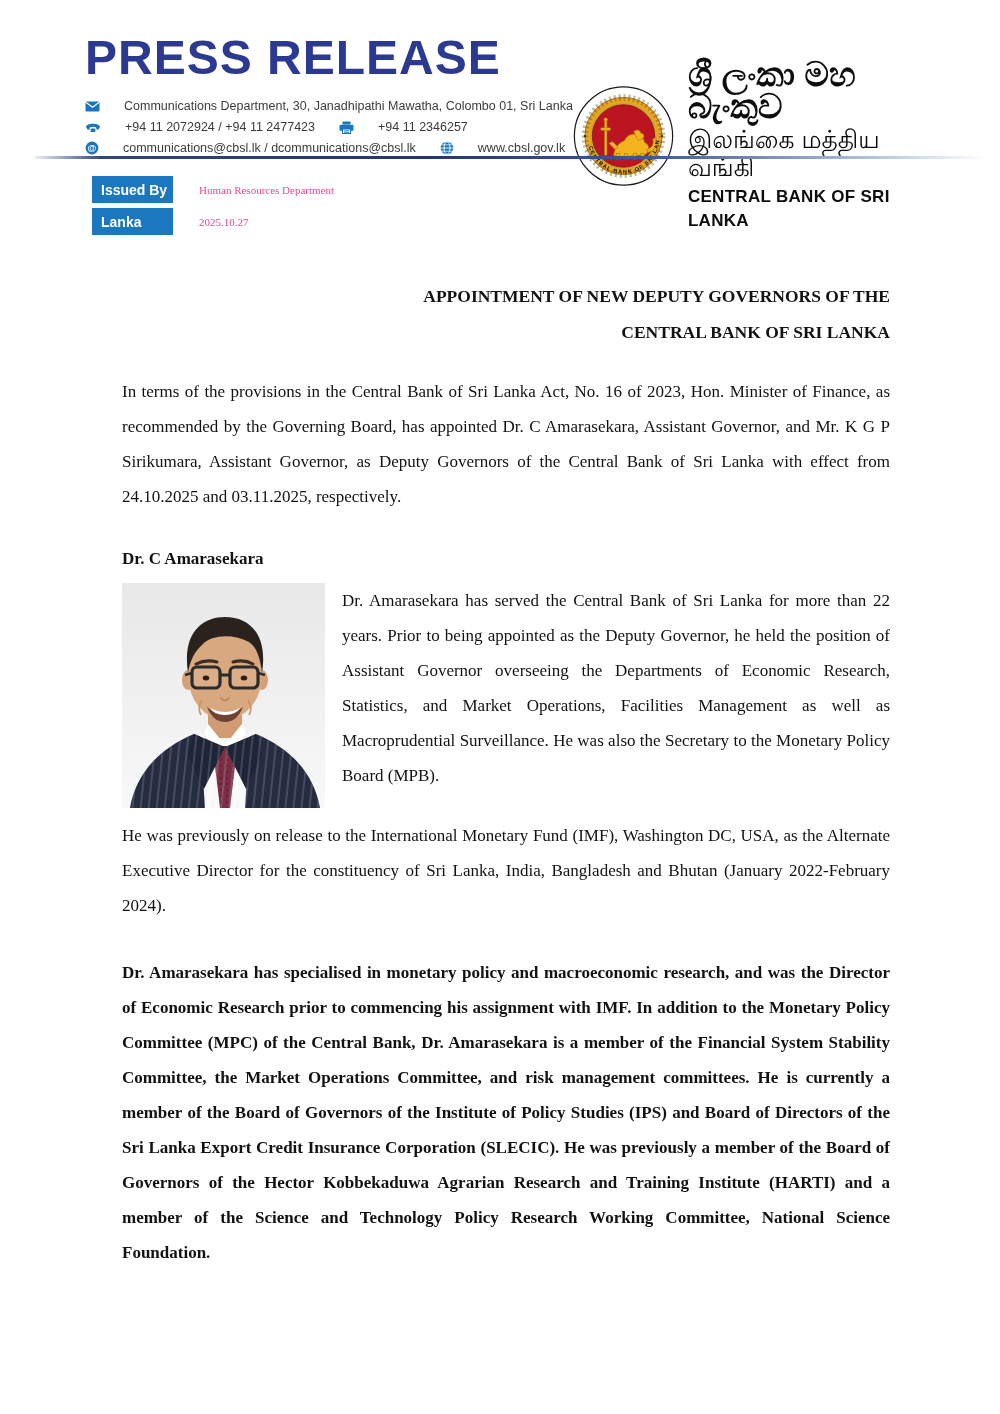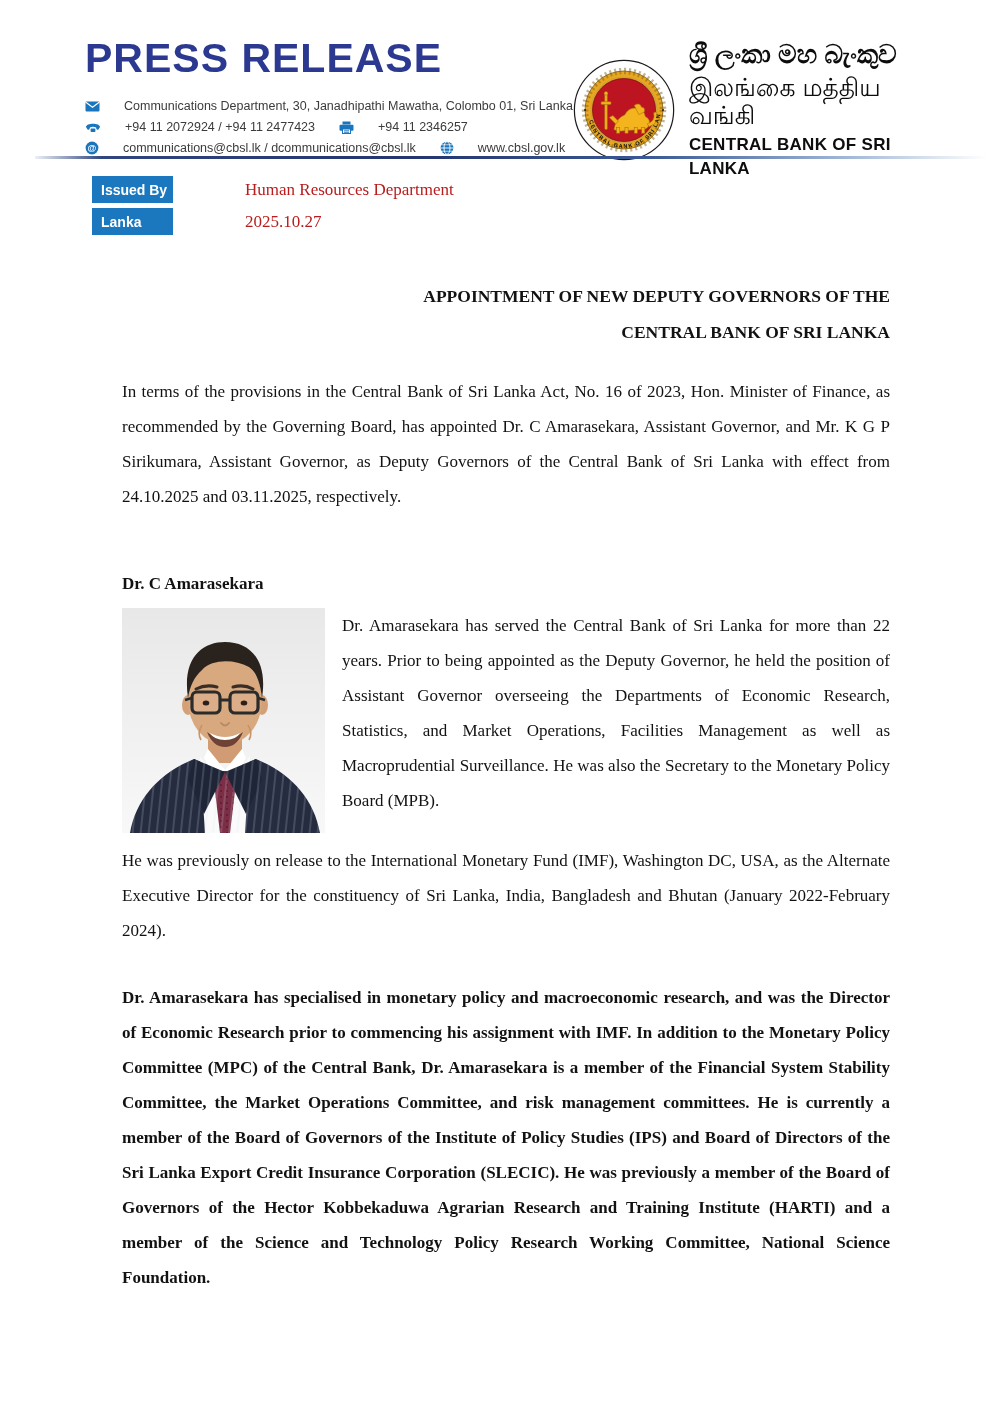--- a/index.html
+++ b/index.html
@@ -6,56 +6,56 @@
   .page {
     position:relative; width:1000px; height:1414px; background:#fff;
     font-family:"Liberation Serif", serif; color:#121212; overflow:hidden;
   }
 
   
   .header { position:absolute; top:36px; left:85px; right:58px; display:flex; justify-content:space-between; align-items:flex-start; }
   .h-left { display:flex; flex-direction:column; }
   .h-title {
     margin:0 0 12px 0; font-family:"Liberation Sans", sans-serif; font-weight:700;
-    font-size:41px; line-height:44px; letter-spacing:1px; color:#2b3990;
+    font-size:48px; line-height:44px; letter-spacing:1px; color:#2b3990;
   }
   .contact-line {
     display:flex; align-items:center; gap:24px; margin-top:7px;
     font-family:"Liberation Sans", sans-serif; font-size:12.5px; color:#3b3b3b; white-space:nowrap;
   }
   .cicon { flex:0 0 auto; display:inline-block; }
   .h-right { display:flex; align-items:center; gap:14px; padding-top:2px; }
   .seal { width:108px; height:108px; }
   .logo-text { display:flex; flex-direction:column; color:#0d0d0d; font-family:"Liberation Sans", sans-serif; }
-  .logo-sinhala { font-size:26px; font-weight:700; line-height:32px; }
+  .logo-sinhala { font-size:34px; font-weight:700; line-height:32px;margin-top:20px; }
   .logo-tamil   { font-size:25px; font-weight:500; line-height:28px; margin-top:3px; }
   .logo-english { font-size:17px; font-weight:700; letter-spacing:0.3px; line-height:24px; margin-top:4px; }
 
   
   .divider {
     position:absolute; top:156px; left:35px; width:952px; height:3px;
     background:linear-gradient(90deg, rgba(120,150,200,0.15) 0%, #31457e 7%, #24356f 40%,
                #3c5a96 65%, #9fb6d6 85%, rgba(255,255,255,0) 100%);
   }
 
   
   .meta { position:absolute; top:176px; left:92px; }
-  .meta-row { display:flex; align-items:center; height:27px; margin-bottom:5px;gap:46px; }
+  .meta-row { display:flex; align-items:center; height:27px; margin-bottom:5px; }
   .badge {
     width:81px; height:27px; background:#1b78be; color:#fff; box-sizing:border-box;
     font-family:"Liberation Sans", sans-serif; font-weight:700; font-size:14px;
     display:flex; align-items:center; padding-left:9px;
   }
-  .meta-value { margin-left:26px; font-size:17px; color:#b91c1c; }
+  .meta-value { margin-left:26px; font-size:11px; color:#ec4899; }
 
   
   .doc { position:absolute; top:278px; left:122px; width:768px; font-size:17px; line-height:35px; }
   .doc-title { text-align:right; font-weight:700; font-size:17.5px; line-height:36px; }
   .para { text-align:justify; margin:24px 0 0 0; }
-  .section-heading { font-weight:700; margin:52px 0 0 0; }
+  .section-heading { font-weight:700; margin:27px 0 0 0; }
   .bio { margin-top:7px; }
   .photo { float:left; width:203px; height:225px; margin-right:17px; display:block; }
   .bio p { margin:0; text-align:justify; }
   .clear { clear:both; }
   .para-3 { margin-top:10px; }
   .para-4 { margin-top:32px;font-weight:bold; }
 </style>
 </head>
 <body>
 

